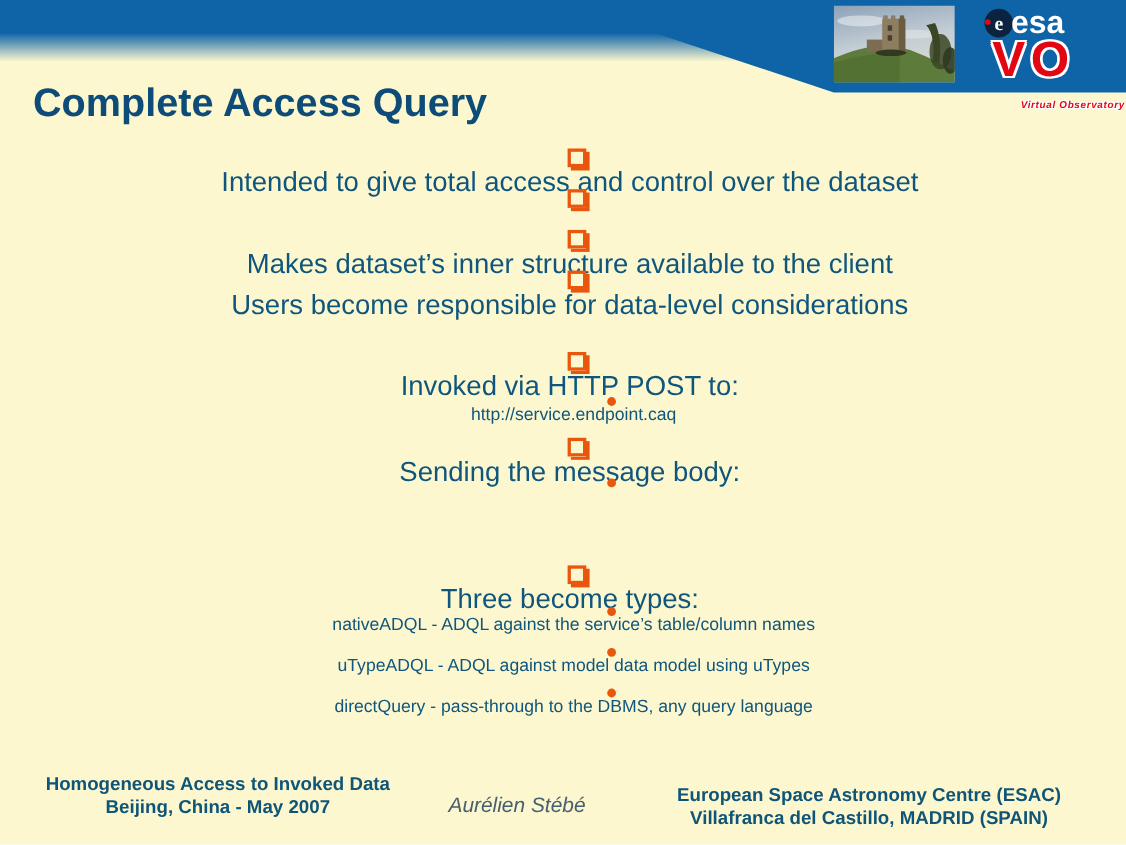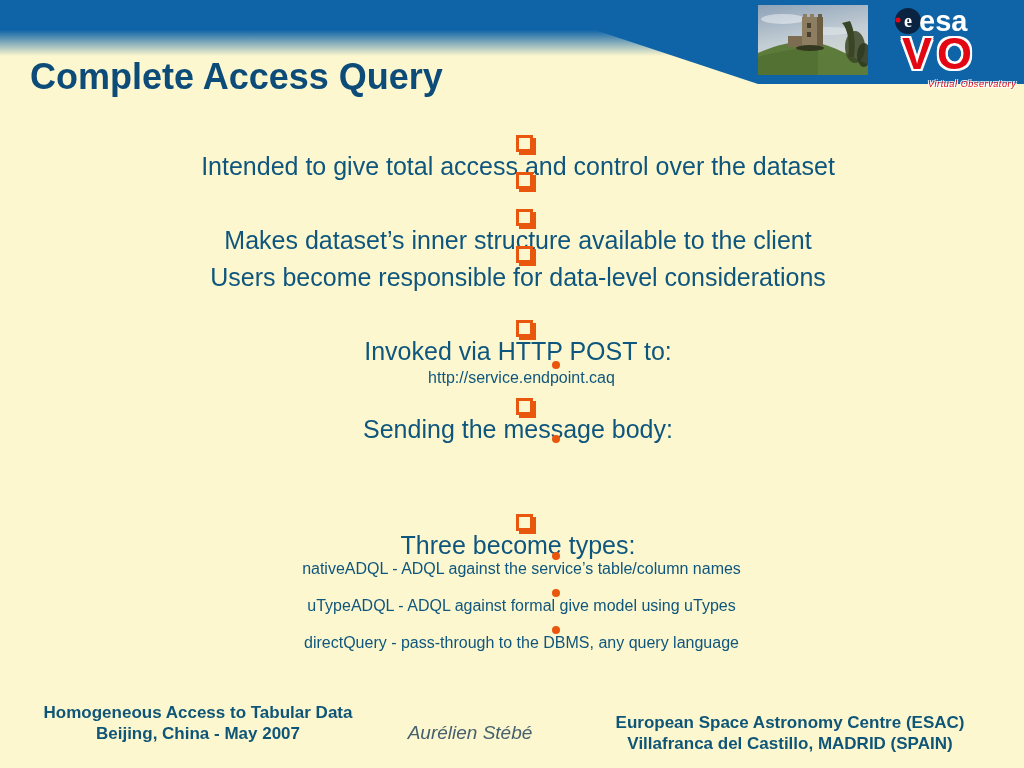--- a/index.html
+++ b/index.html
@@ -23,29 +23,29 @@
   .esarow { display:flex; align-items:center; height:30px; }
   .esaball { flex:none; }
   .esatxt { color:#ffffff; font-weight:bold; font-size:29px; margin-left:-3px; line-height:1; }
   .vo {
     color:#e30613; font-weight:bold; font-size:45px; line-height:0.82;
     margin-left:8px; letter-spacing:5px;
     text-shadow:-2px -2px 0 #fff, 2px -2px 0 #fff, -2px 2px 0 #fff, 2px 2px 0 #fff,
                  0 -2px 0 #fff, 0 2px 0 #fff, -2px 0 0 #fff, 2px 0 0 #fff;
   }
   .vosub {
-    color:#e30613; font-size:9px; font-weight:normal; font-style:italic;
-    margin-top:6px; margin-left:6px; letter-spacing:0.6px; white-space:nowrap;
+    color:#e30613; font-size:9px; font-weight:bold; font-style:italic;
+    margin-top:17px; margin-left:6px; letter-spacing:0.6px; white-space:nowrap;
     text-shadow:-1px -1px 0 #fff, 1px -1px 0 #fff, -1px 1px 0 #fff, 1px 1px 0 #fff;
     padding-left:28px;
   }
 
   
   .title {
-    position:absolute; top:56px; left:30px; margin:0;
+    position:absolute; top:72px; left:30px; margin:0;
     font-size:36px; font-weight:bold; color:#0d4c78; letter-spacing:0;
   }
 
   
   .line { position:absolute; left:0; right:0; display:flex; align-items:center; height:30px; color:#0f567e;flex-direction:column; }
   .l1 .txt { margin-left:12px; font-size:25px; }
   .l2 .txt { margin-left:19px; font-size:16px; }
   .sqbullet {
     flex:none; margin-left:25px; width:11px; height:11px;
     border:3px solid #e9560d; background:transparent;
@@ -157,30 +157,30 @@
     <div class="line l1" style="top:514px">
       <span class="sqbullet"></span>
       <span class="txt">Three become types:</span>
     </div>
     <div class="line l2" style="top:552px">
       <span class="dotbullet"></span>
       <span class="txt">nativeADQL - ADQL against the service’s table/column names</span>
     </div>
     <div class="line l2" style="top:589px">
       <span class="dotbullet"></span>
-      <span class="txt">uTypeADQL - ADQL against formal give model using uTypes</span>
+      <span class="txt">uTypeADQL - ADQL against model data model using uTypes</span>
     </div>
     <div class="line l2" style="top:626px">
       <span class="dotbullet"></span>
       <span class="txt">directQuery - pass-through to the DBMS, any query language</span>
     </div>
   </div>
 
   <div class="foot-left">
-    <div>Homogeneous Access to Tabular Data</div>
+    <div>Homogeneous Access to Invoked Data</div>
     <div>Beijing, China - May 2007</div>
   </div>
   <div class="foot-author">Aurélien Stébé</div>
   <div class="foot-right">
     <div>European Space Astronomy Centre (ESAC)</div>
     <div>Villafranca del Castillo, MADRID (SPAIN)</div>
   </div>
 
 </div>
 

